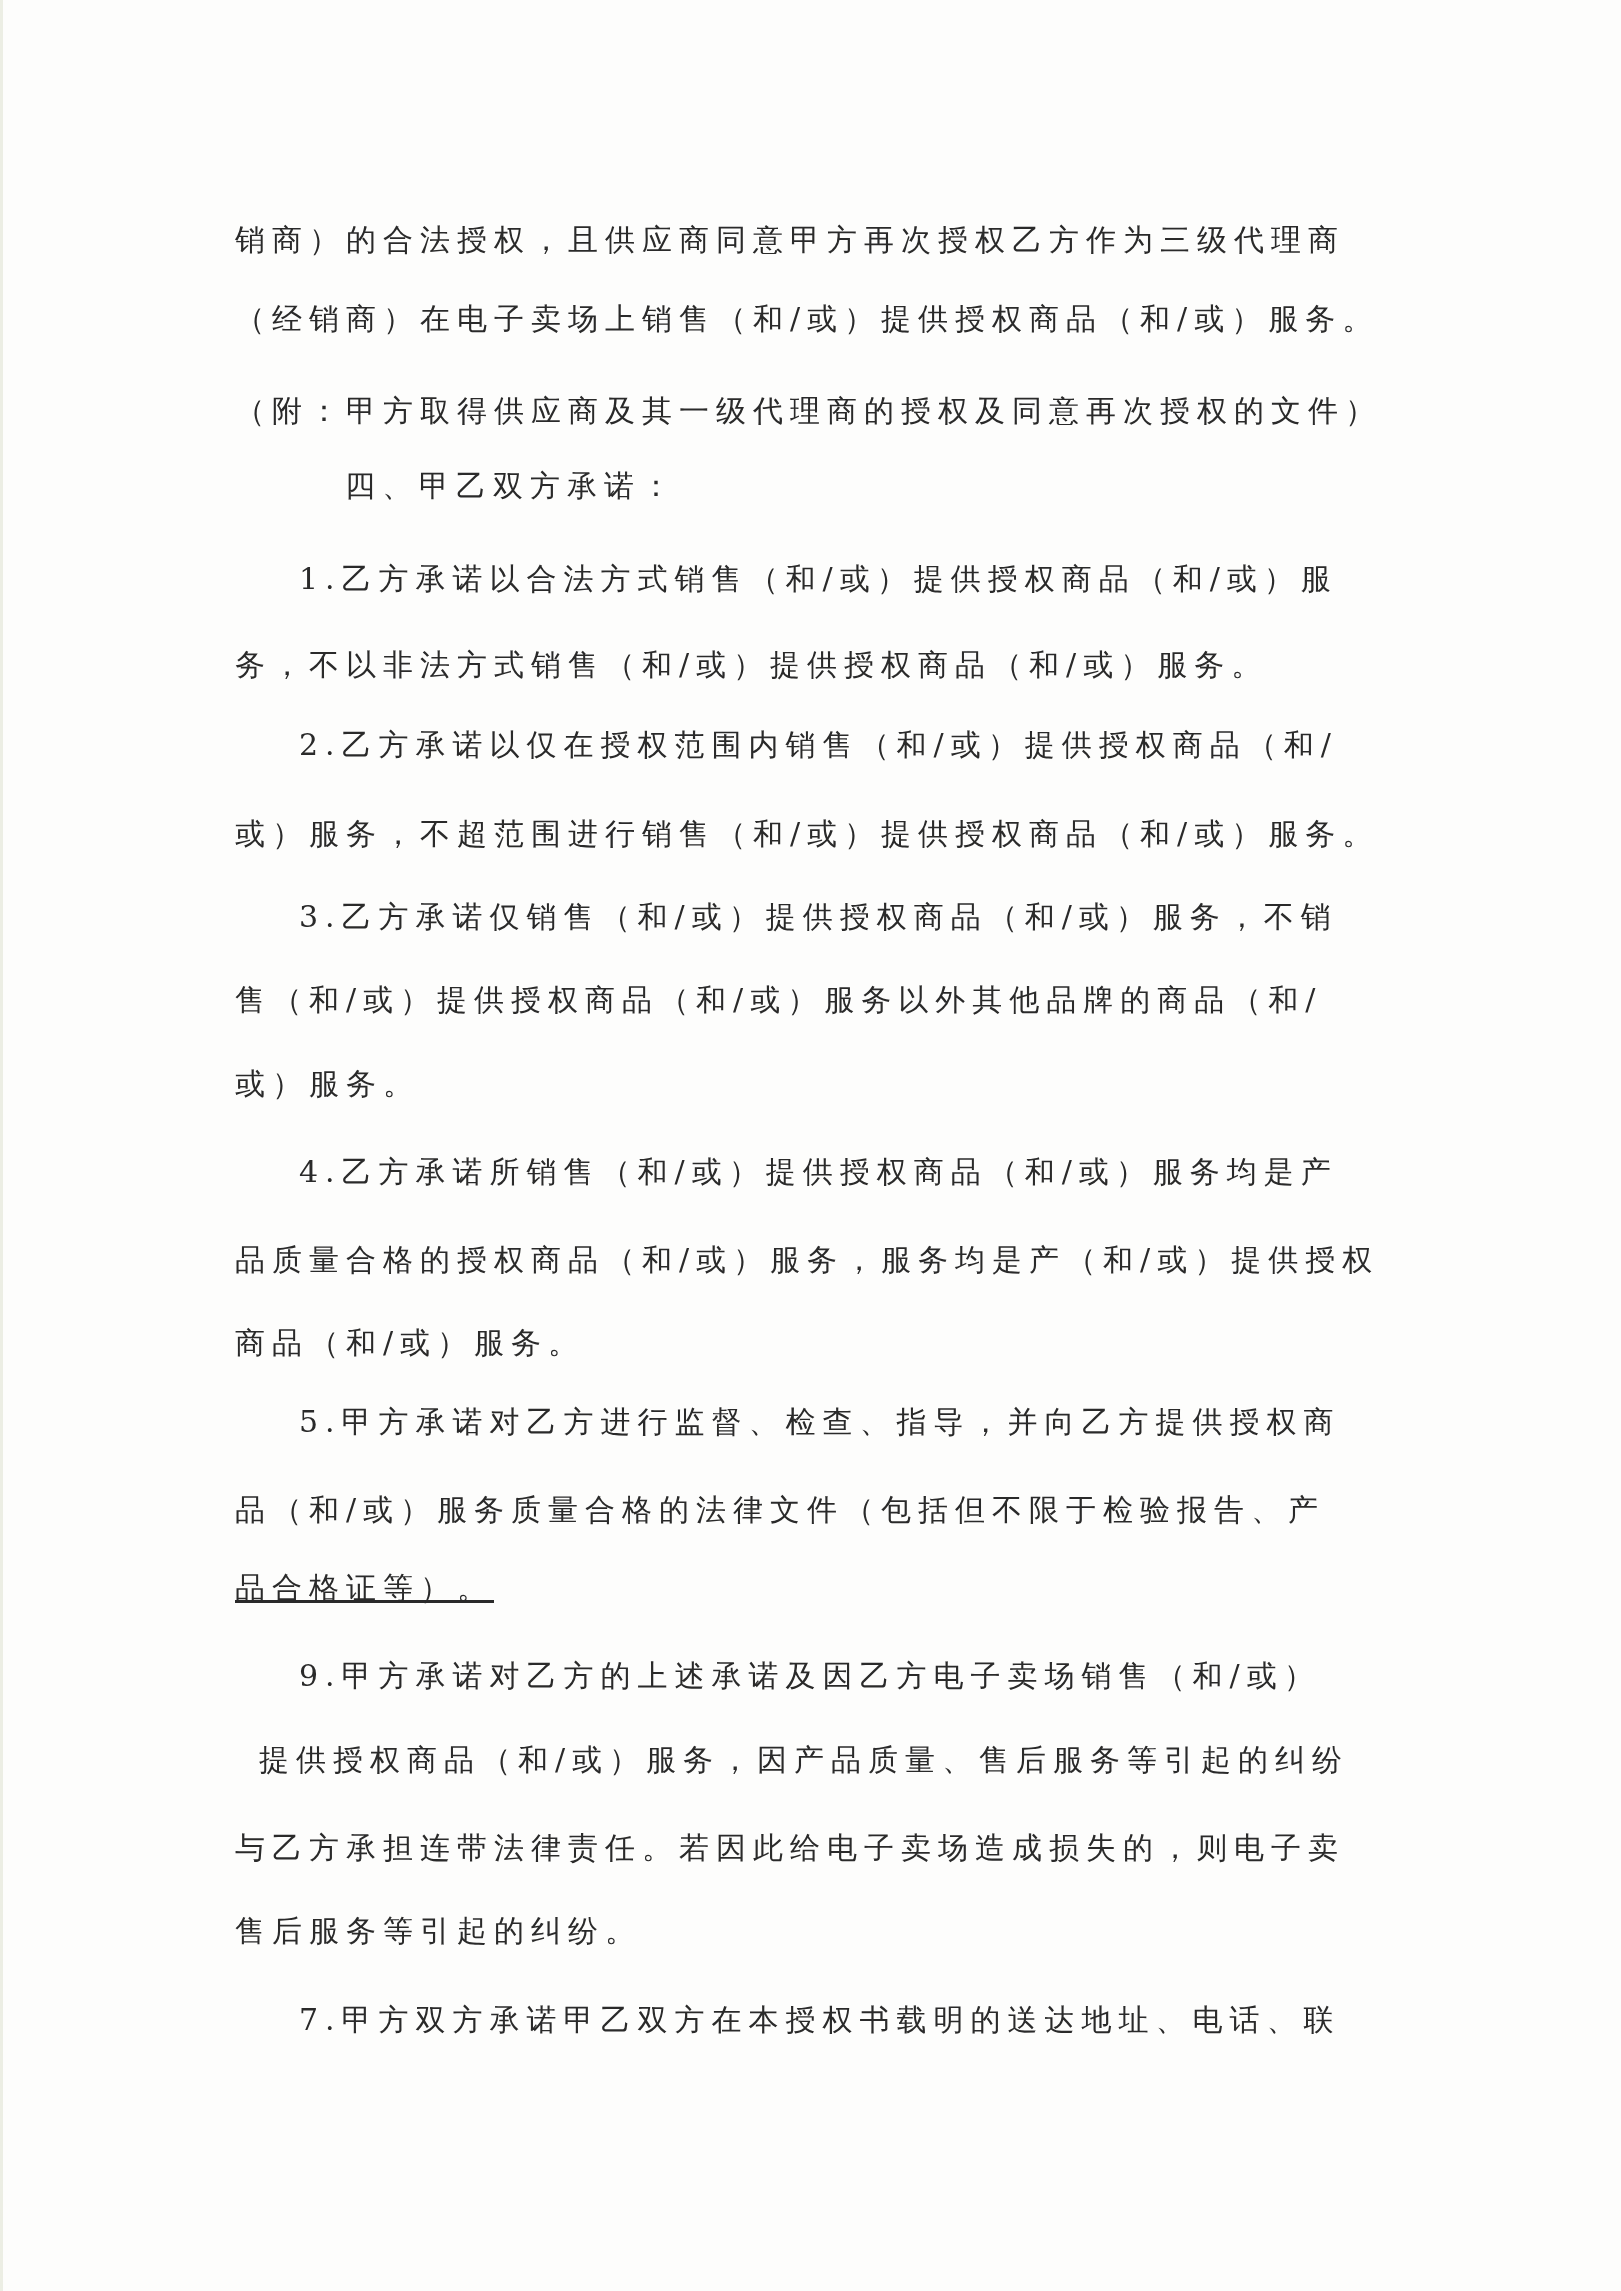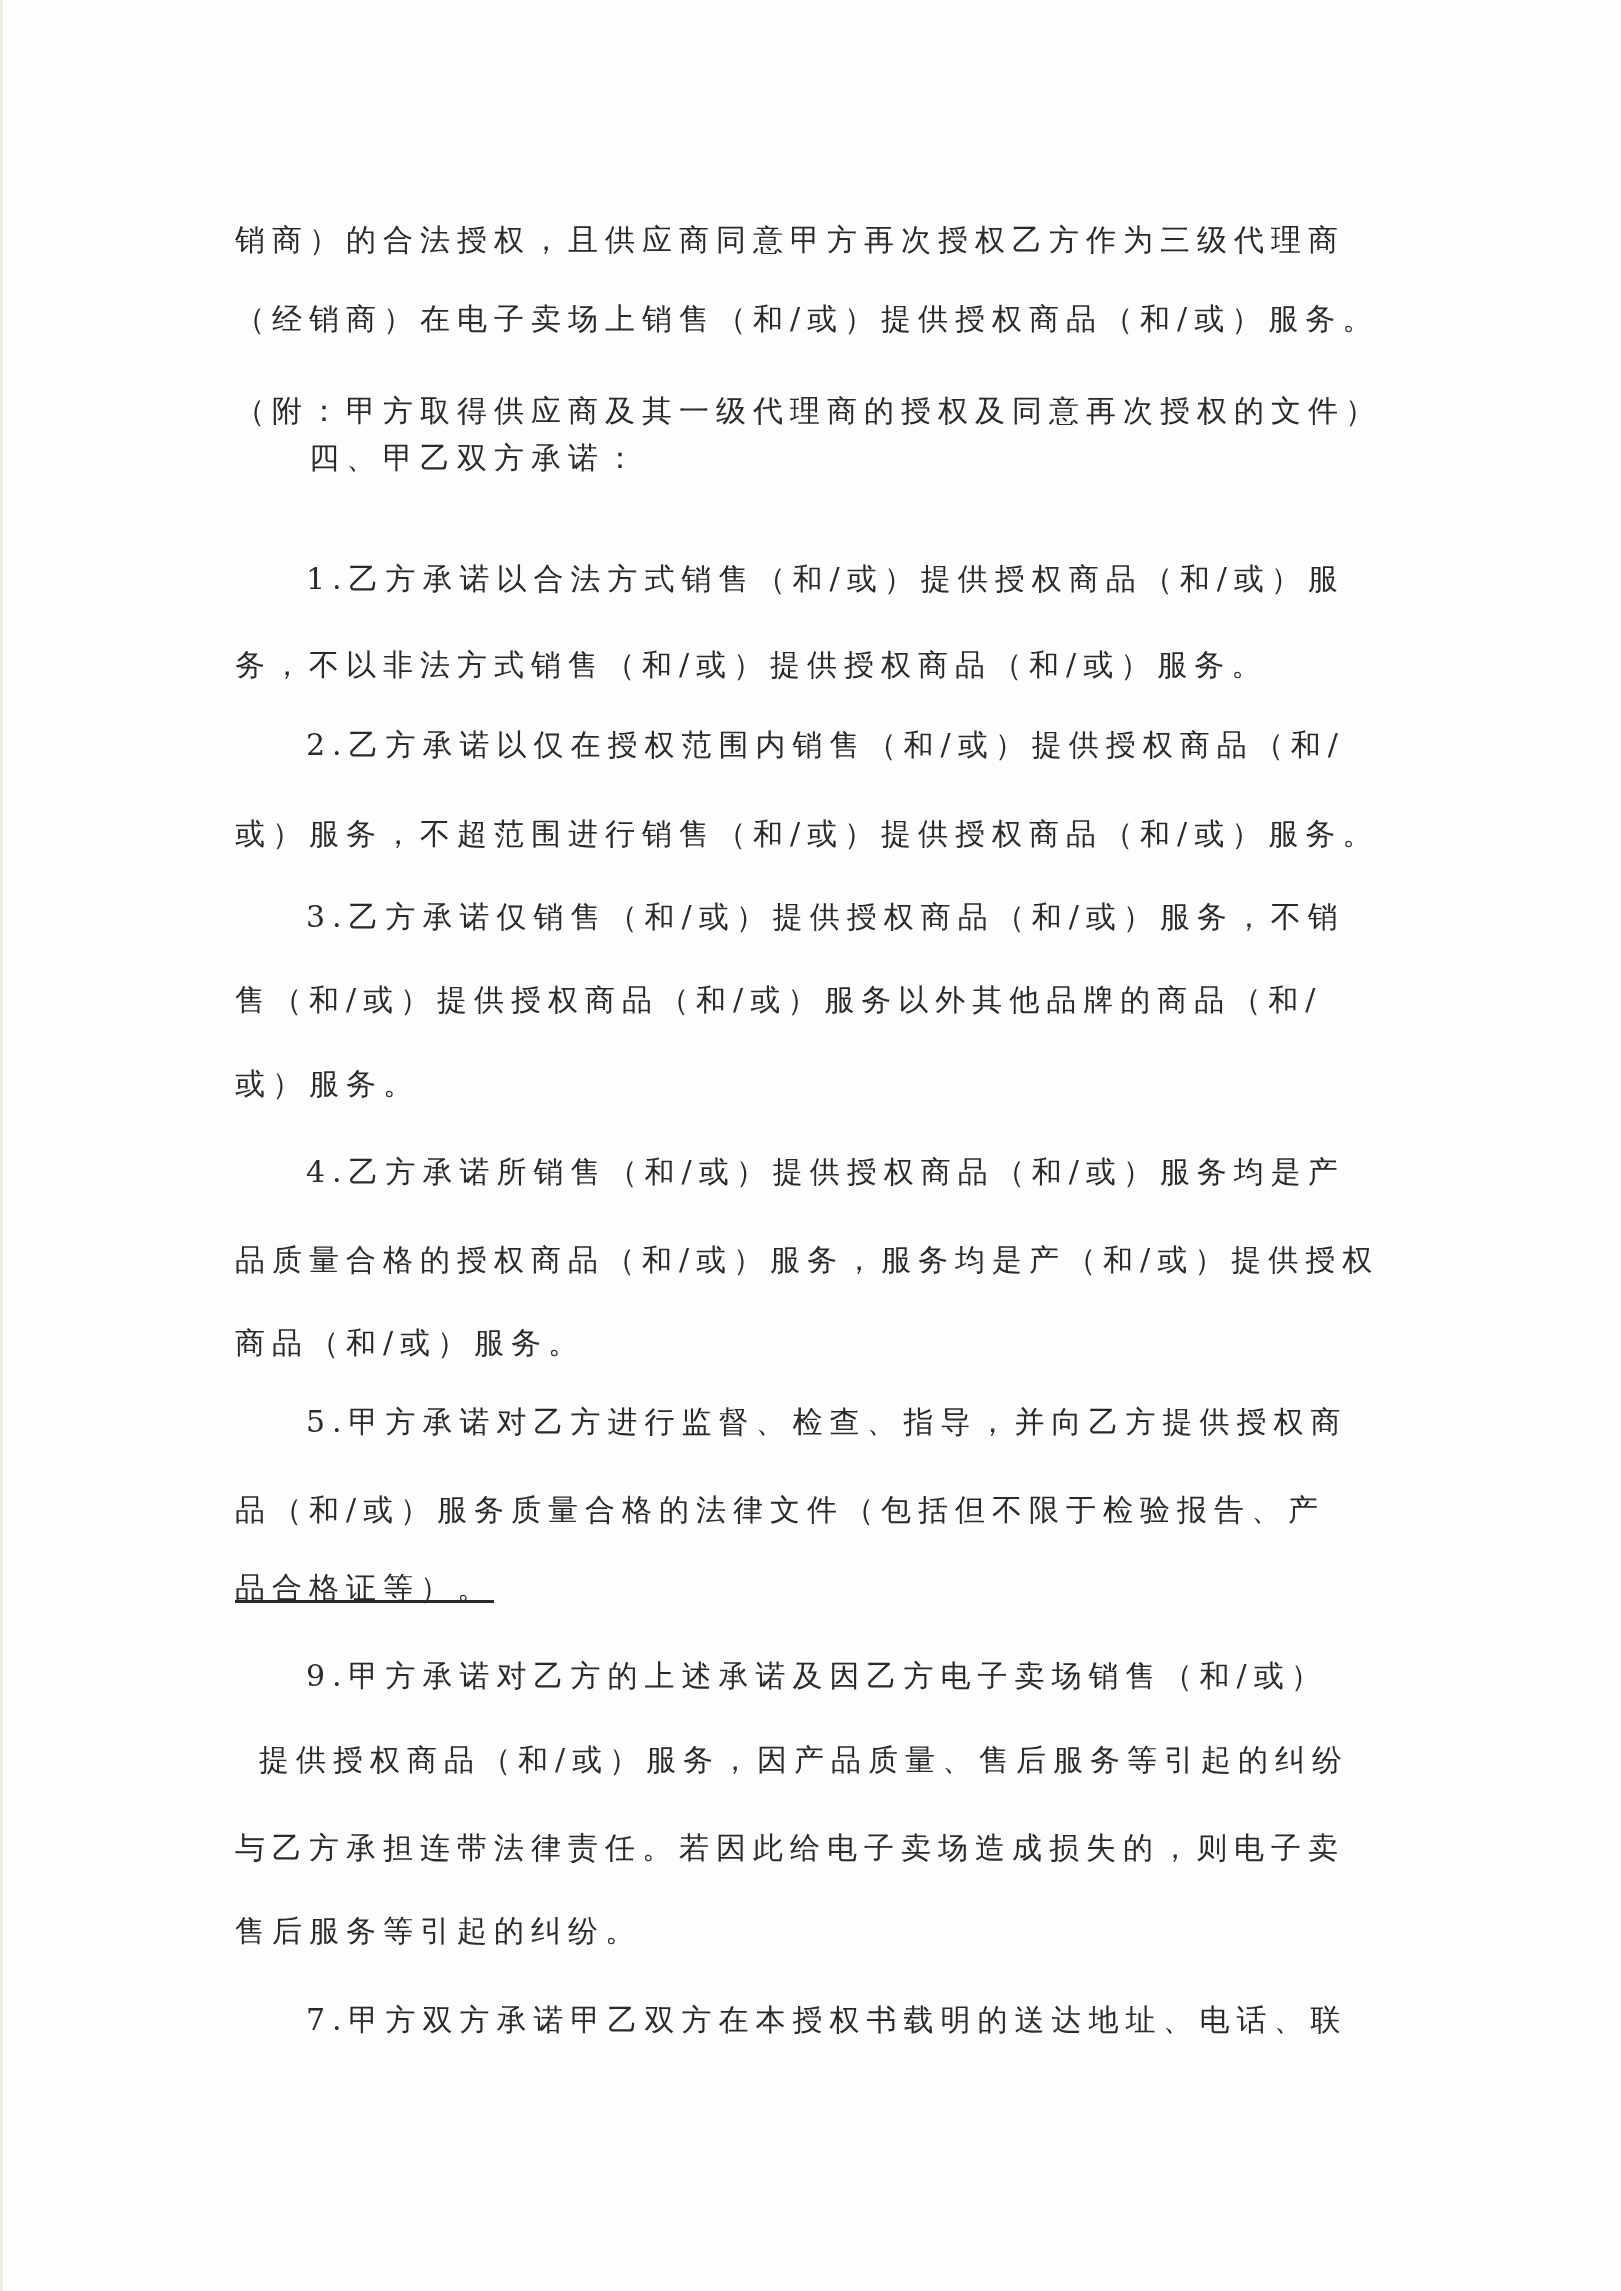--- a/index.html
+++ b/index.html
@@ -27,33 +27,33 @@
       background: #eceee4;
     }
     .line {
       position: absolute;
       left: 235px;
       font-size: 30px;
       line-height: 43px;
       letter-spacing: 7px;
       white-space: nowrap;
     }
-    .line.indent { left: 306px; }
+    .line.indent { left: 299px; }
     .line.heading { left: 309px; }
   </style>
 </head>
 <body>
 
 <div class="page">
   <div class="edge-left"></div>
   <div id="lines">
       <div class="line" style="top: 218px;">销商）的合法授权，且供应商同意甲方再次授权乙方作为三级代理商</div>
       <div class="line" style="top: 297px;">（经销商）在电子卖场上销售（和/或）提供授权商品（和/或）服务。</div>
       <div class="line" style="top: 389px;">（附：甲方取得供应商及其一级代理商的授权及同意再次授权的文件）</div>
-      <div class="line heading" style="top: 436px;">四、甲乙双方承诺：</div>
+      <div class="line heading" style="top: 464px; margin-left: 36px;">四、甲乙双方承诺：</div>
       <div class="line indent" style="top: 557px;">1.乙方承诺以合法方式销售（和/或）提供授权商品（和/或）服</div>
       <div class="line" style="top: 643px;">务，不以非法方式销售（和/或）提供授权商品（和/或）服务。</div>
       <div class="line indent" style="top: 723px;">2.乙方承诺以仅在授权范围内销售（和/或）提供授权商品（和/</div>
       <div class="line" style="top: 812px;">或）服务，不超范围进行销售（和/或）提供授权商品（和/或）服务。</div>
       <div class="line indent" style="top: 895px;">3.乙方承诺仅销售（和/或）提供授权商品（和/或）服务，不销</div>
       <div class="line" style="top: 978px;">售（和/或）提供授权商品（和/或）服务以外其他品牌的商品（和/</div>
       <div class="line" style="top: 1062px;">或）服务。</div>
       <div class="line indent" style="top: 1150px;">4.乙方承诺所销售（和/或）提供授权商品（和/或）服务均是产</div>
       <div class="line" style="top: 1238px;">品质量合格的授权商品（和/或）服务，服务均是产（和/或）提供授权</div>
       <div class="line" style="top: 1321px;">商品（和/或）服务。</div>

